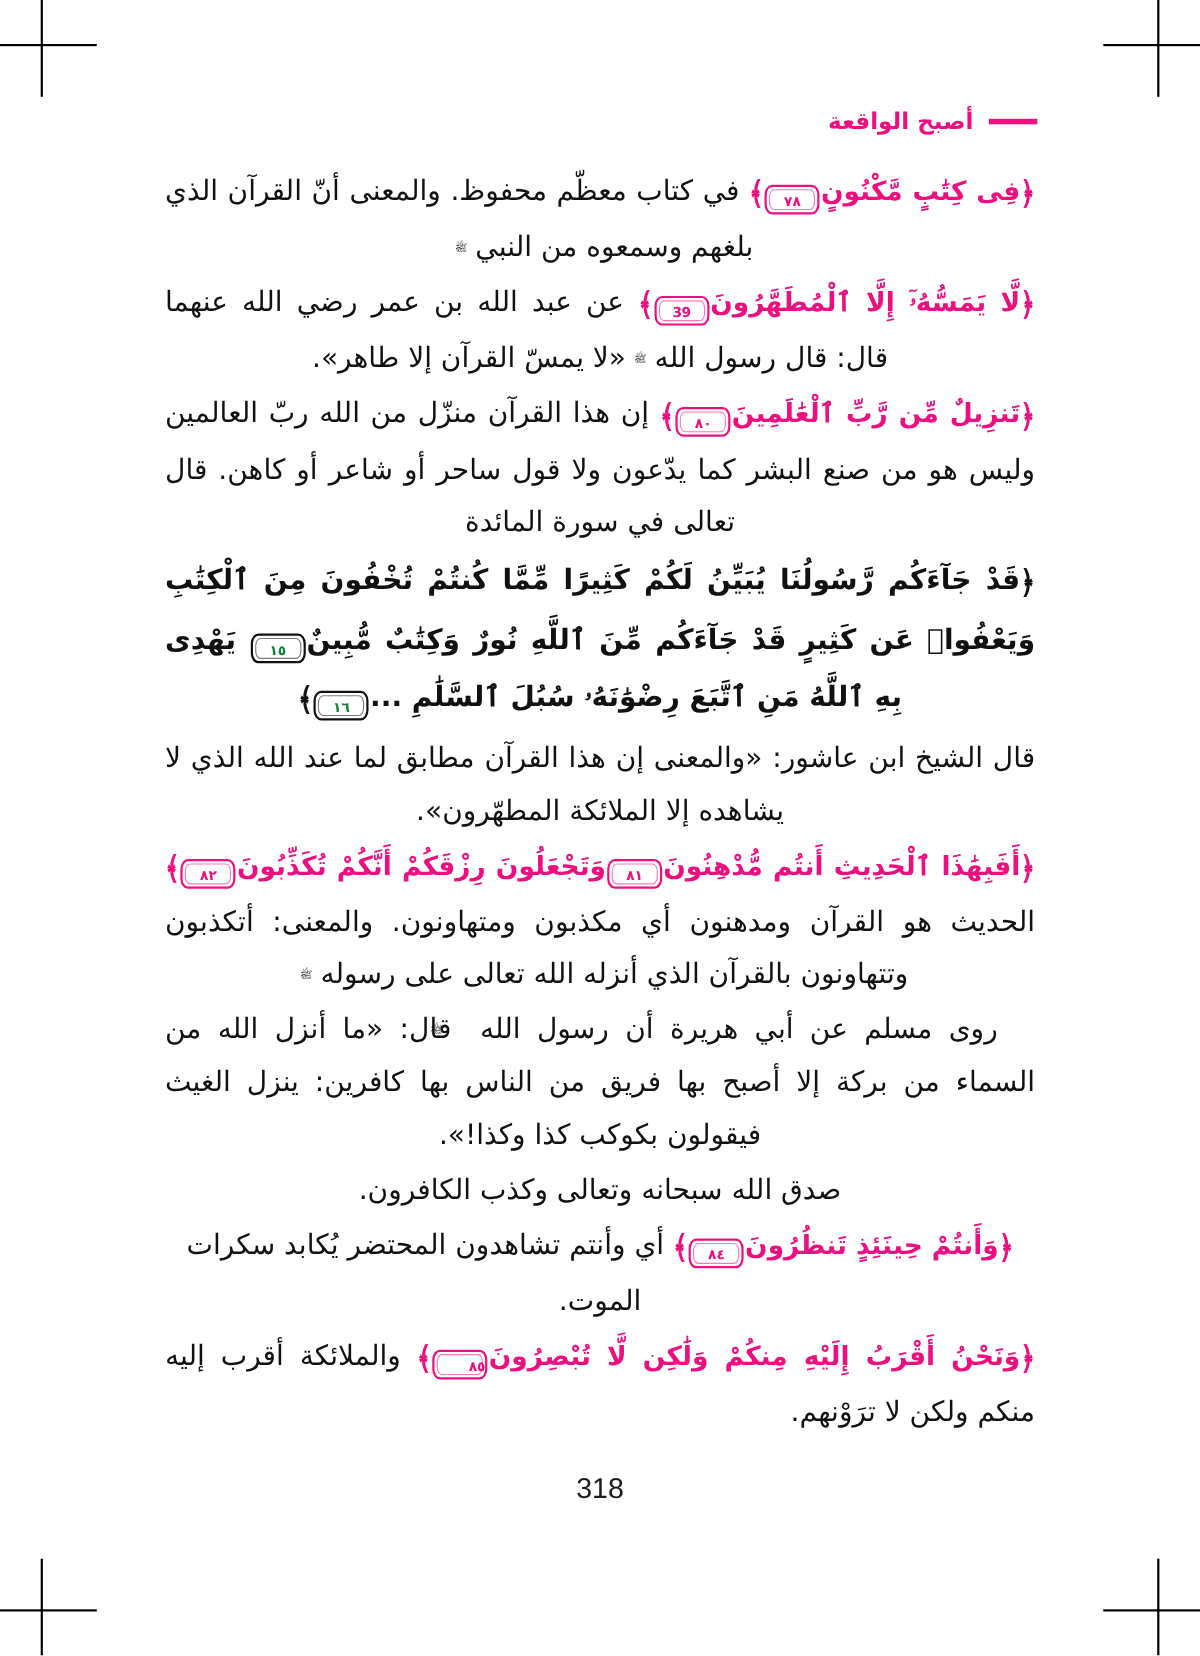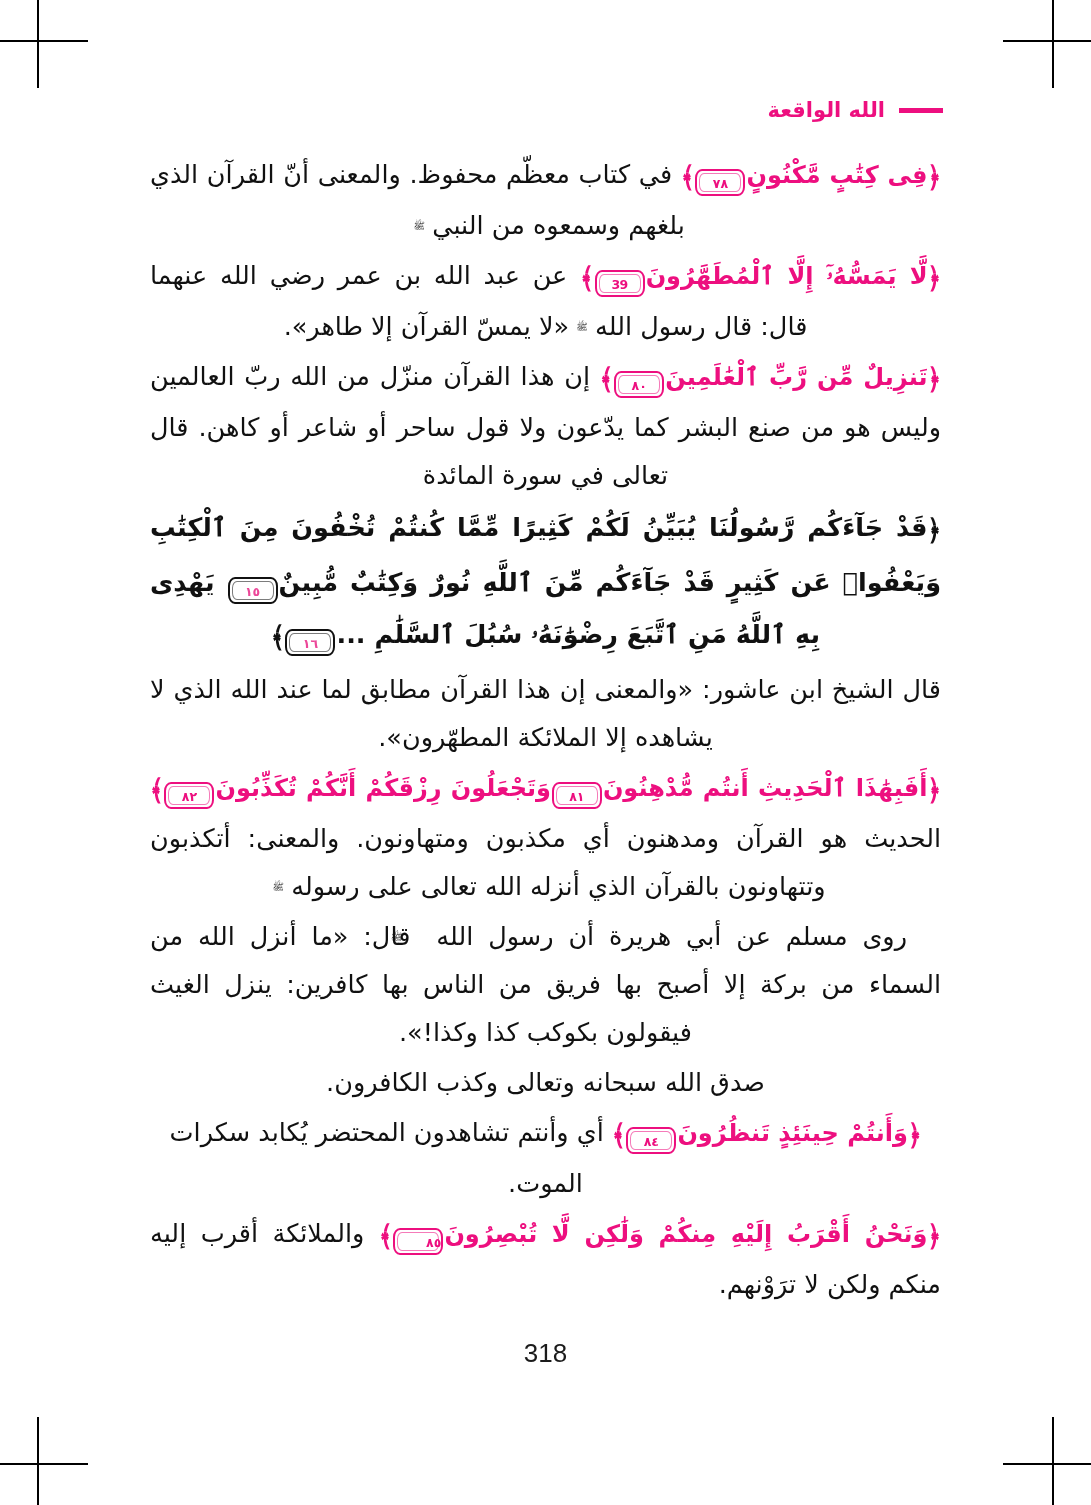--- a/index.html
+++ b/index.html
@@ -90,21 +90,21 @@
     box-sizing:border-box;
     position:relative;
   }
   .vnum::before{
     content:"";position:absolute;inset:2px;
     border:1px solid #ED0F7F;border-radius:5px/7px;
     opacity:.55;
   }
   
   .vnum.dark{
-    color:#ec4899;border-color:#111;
+    color:#15803d;border-color:#111;
   }
   .vnum.dark::before{border-color:#111;}
 
   
   .orn{
     color:#ED0F7F;font-size:23px;vertical-align:-2px;
     display:inline-block;transform:scaleY(1.25);
   }
   .orn.dark{color:#111;}
 
@@ -151,21 +151,21 @@
   <div class="crop h cm-tl-h"></div>
   <div class="crop v cm-tr-v"></div>
   <div class="crop h cm-tr-h"></div>
   <div class="crop v cm-bl-v"></div>
   <div class="crop h cm-bl-h"></div>
   <div class="crop v cm-br-v"></div>
   <div class="crop h cm-br-h"></div>
 
   <div class="header">
     <div class="header-rule"></div>
-    <div class="header-title">الله الواقعة</div>
+    <div class="header-title">أصبح الواقعة</div>
   </div>
 
   <div class="content">
 
     <p class="para">
       <span class="ayah"><span class="orn">﴿</span><span>فِى كِتَٰبٍ مَّكْنُونٍ</span><span class="vnum">٧٨</span><span class="orn">﴾</span></span>
       <span>في كتاب معظّم محفوظ. والمعنى أنّ القرآن الذي بلغهم وسمعوه من النبي</span><span class="sala"><i>ﷺ</i></span>
     </p>
 
     <p class="para center-last">

